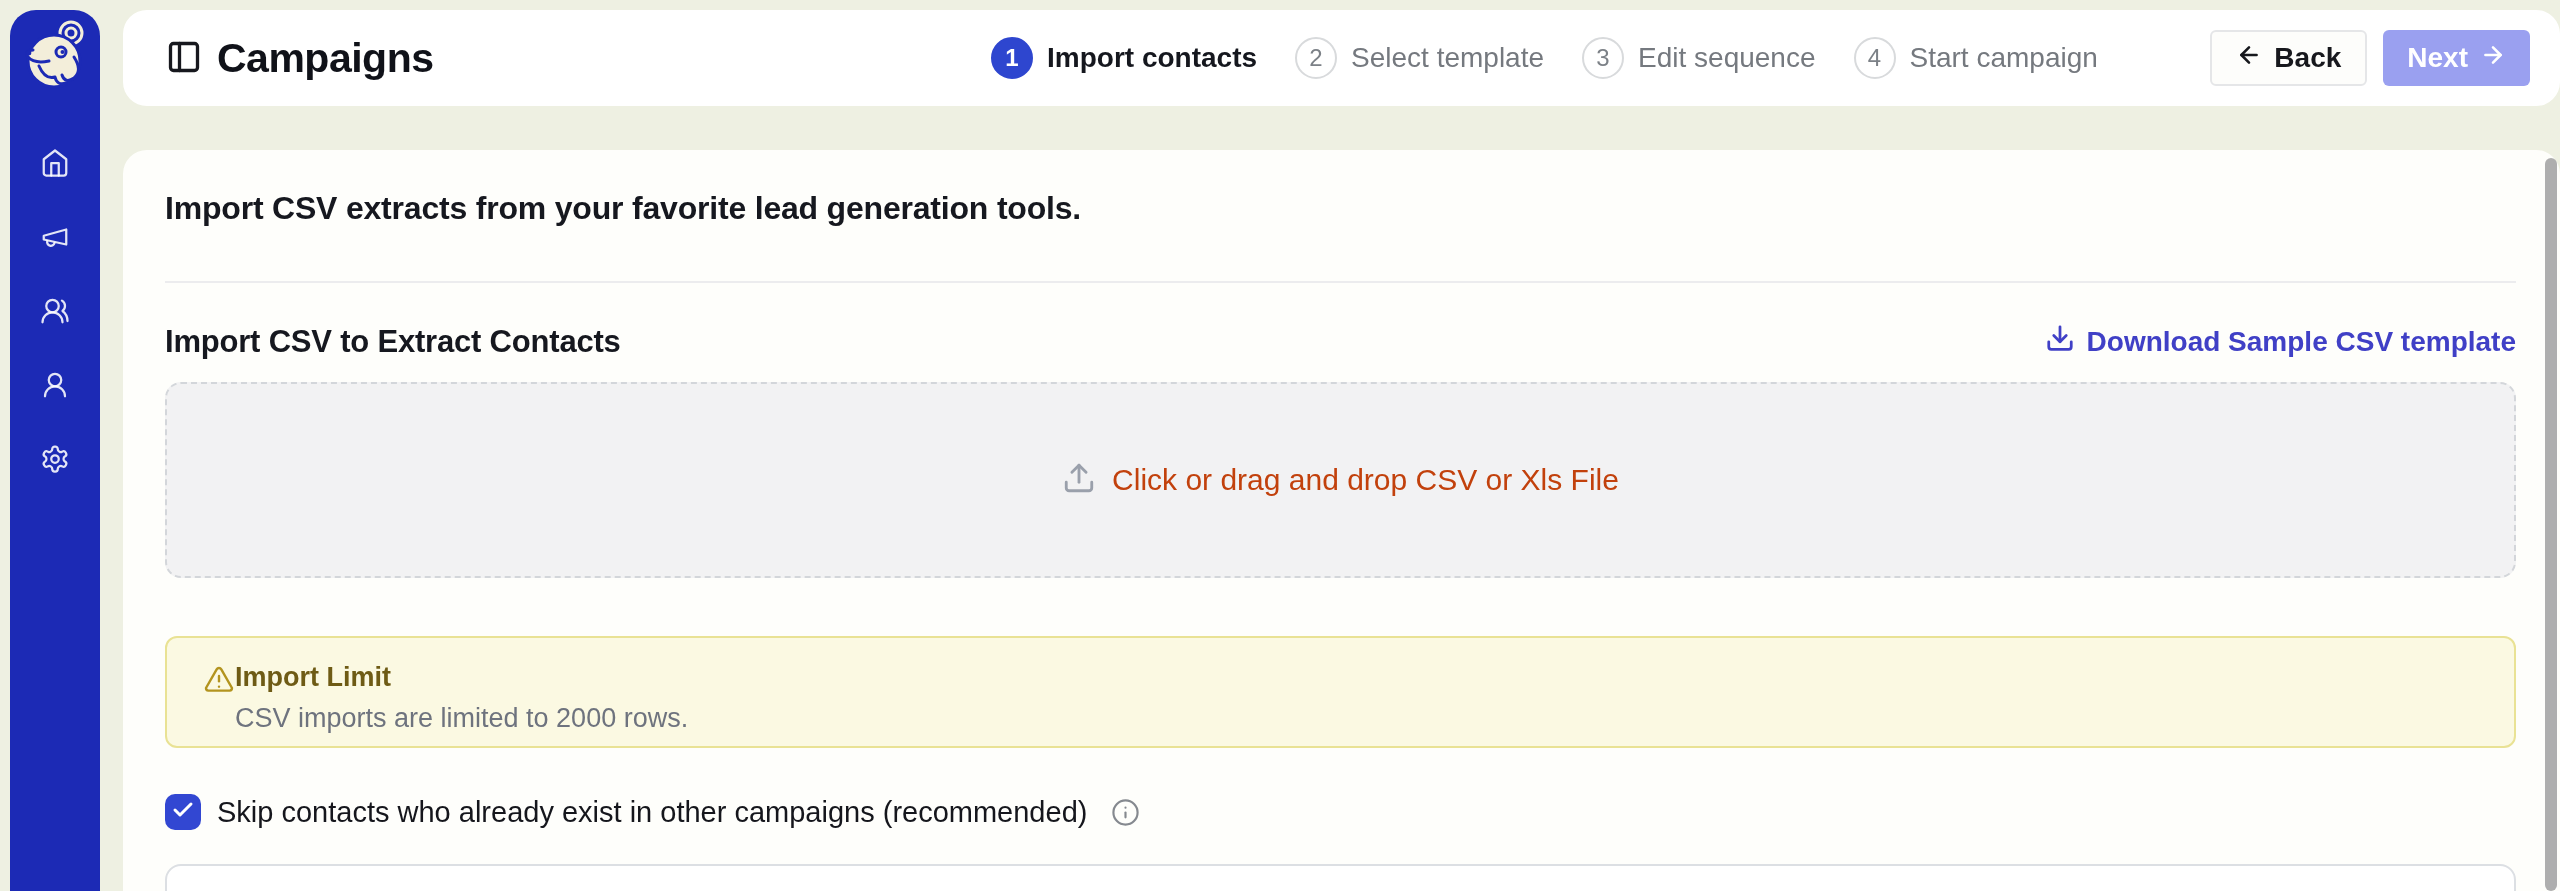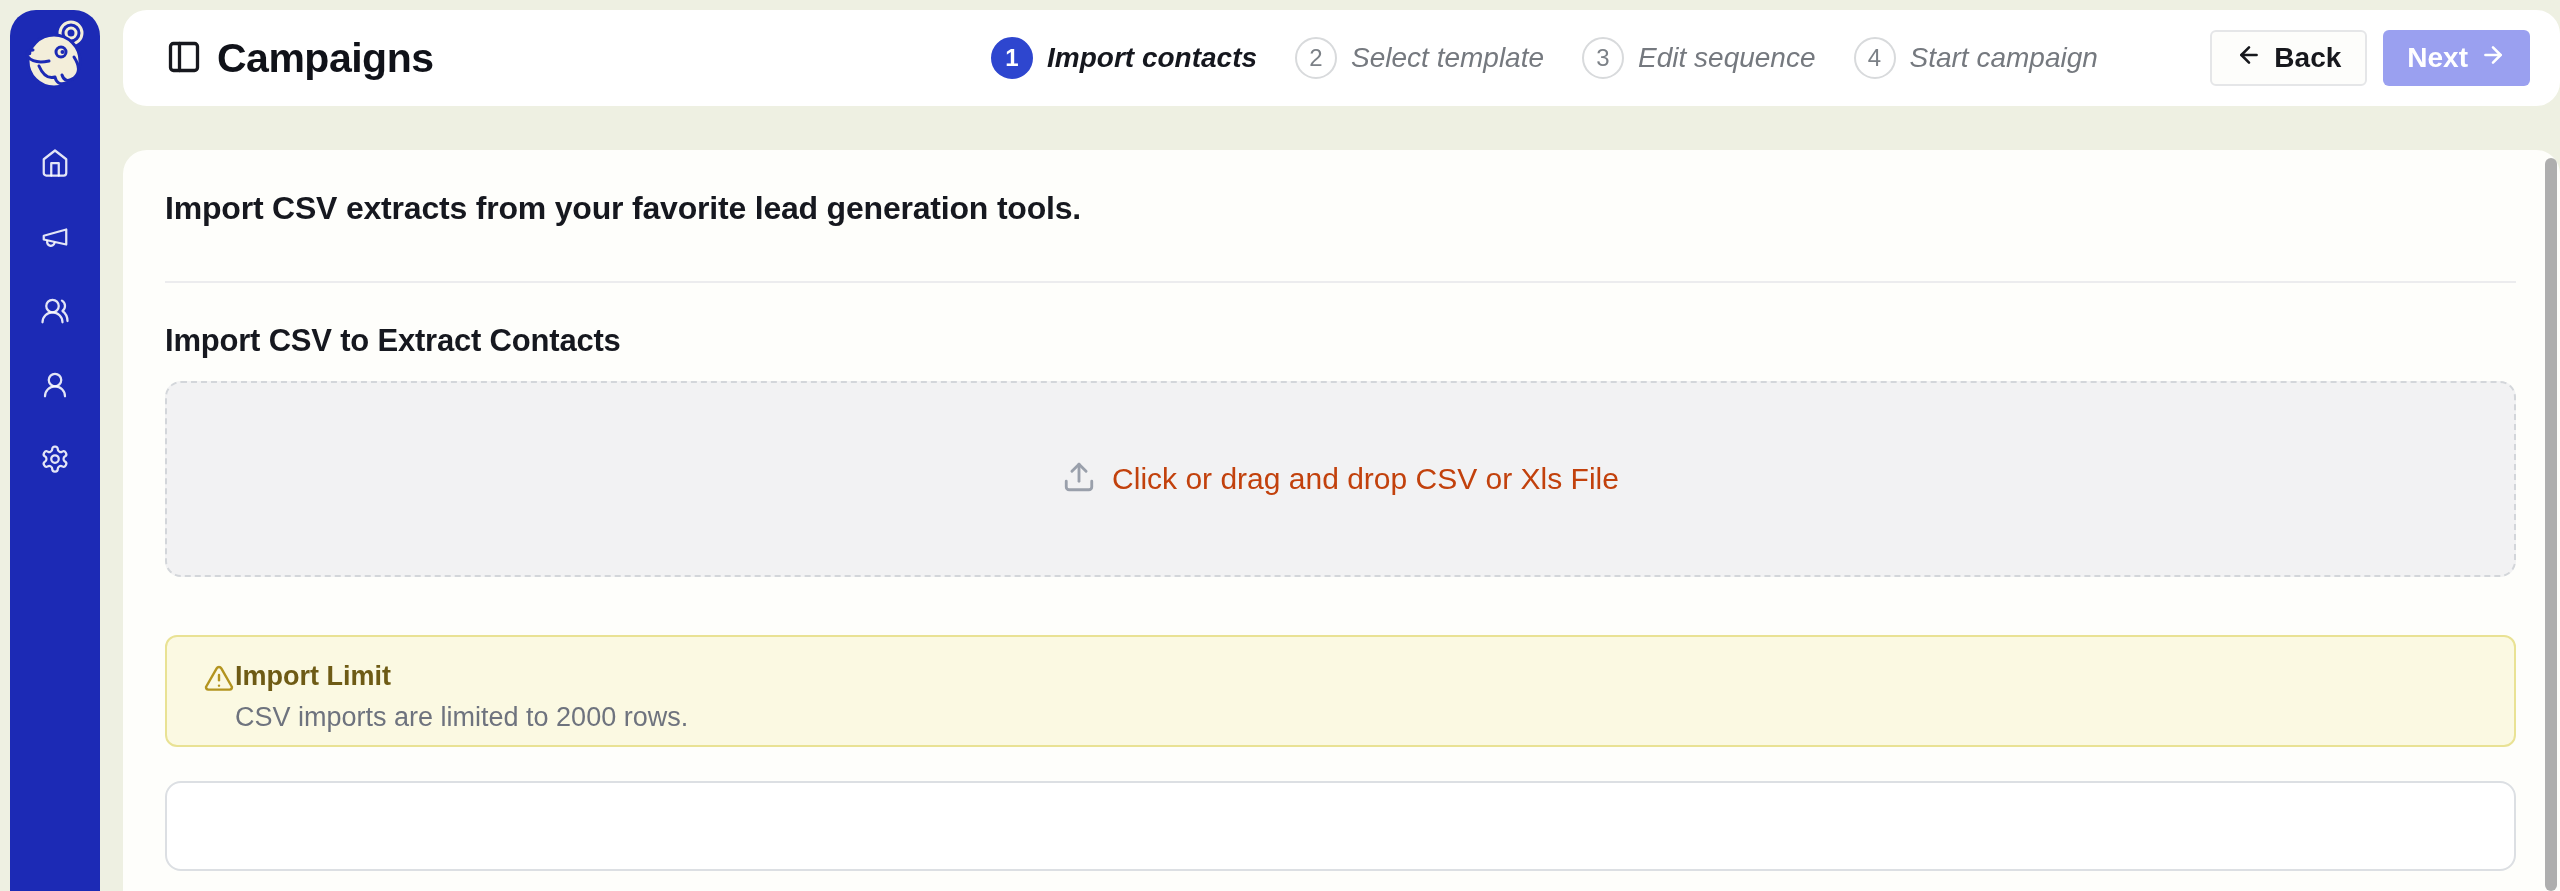--- a/index.html
+++ b/index.html
@@ -36,21 +36,21 @@
   .page-title { font-size:41px; font-weight:800; letter-spacing:-0.5px; color:#101219; margin-left:14px; }
 
   .stepper { position:absolute; left:868px; top:0; height:100%; display:flex; align-items:center; gap:38px; }
   .step { display:flex; align-items:center; gap:14px; cursor:pointer; }
   .step-circle {
     width:42px; height:42px; border-radius:50%;
     display:flex; align-items:center; justify-content:center;
     font-size:24px; color:#7c8187; background:#fff; border:2px solid #d8dadc;
   }
   .step.active .step-circle { background:#2e46cf; border-color:#2e46cf; color:#fff; font-weight:700; }
-  .step-label { font-size:28px; color:#75797f; font-weight:500;font-style:italic; }
+  .step-label { font-size:28px; color:#75797f; font-weight:500; }
   .step.active .step-label { color:#15171e; font-weight:700; }
 
   .topbar-actions { position:absolute; right:30px; top:0; height:100%; display:flex; align-items:center; gap:16px; }
   .btn { display:flex; align-items:center; justify-content:center; gap:12px;
     height:56px; border-radius:6px; font-size:28px; font-weight:600; cursor:pointer;
     font-family:inherit; }
   .btn svg { width:26px; height:26px; }
   .btn-back { background:#fdfdfb; border:2px solid #e5e6e8; color:#17181d; padding:0 24px; }
   .btn-next { background:#9aa0f0; border:none; color:#fff; padding:8px 24px; }
 
@@ -221,20 +221,30 @@
       </button>
     </div>
   </header>
 
   <main class="card">
     <h2 class="intro-heading">Import CSV extracts from your favorite lead generation tools.</h2>
     <hr class="divider">
 
     <div class="section-row">
       <h3 class="section-title">Import CSV to Extract Contacts</h3>
+      <a class="download-link">
+        <span>
+          <svg viewBox="0 0 24 24" width="30" height="30" fill="none" stroke="currentColor" stroke-width="2.2" stroke-linecap="round" stroke-linejoin="round">
+            <path d="M21 15v4a2 2 0 0 1-2 2H5a2 2 0 0 1-2-2v-4"></path>
+              <polyline points="7 10 12 15 17 10"></polyline>
+              <line x1="12" x2="12" y1="15" y2="3"></line>
+          </svg>
+        </span>
+        <span>Download Sample CSV template</span>
+      </a>
     </div>
 
     <div class="dropzone">
       <span>
         <svg viewBox="0 0 24 24" width="34" height="34" fill="none" stroke="currentColor" stroke-width="2" stroke-linecap="round" stroke-linejoin="round">
           <path d="M21 15v4a2 2 0 0 1-2 2H5a2 2 0 0 1-2-2v-4"></path>
             <polyline points="17 8 12 3 7 8"></polyline>
             <line x1="12" x2="12" y1="3" y2="15"></line>
         </svg>
       </span>
@@ -248,18 +258,35 @@
             <path d="M12 9v4"></path>
             <path d="M12 17h.01"></path>
         </svg>
       </span>
       <div>
         <div class="warning-title">Import Limit</div>
         <div class="warning-message">CSV imports are limited to 2000 rows.</div>
       </div>
     </div>
 
+    <div class="checkbox-row">
+      <span class="checkbox">
+        <span>
+          <svg viewBox="0 0 24 24" width="24" height="24" fill="none" stroke="currentColor" stroke-width="3" stroke-linecap="round" stroke-linejoin="round">
+            <polyline points="20 6 9 17 4 12"></polyline>
+          </svg>
+        </span>
+      </span>
+      <span class="checkbox-label">Skip contacts who already exist in other campaigns (recommended)</span>
+      <span class="info-icon">
+        <svg viewBox="0 0 24 24" width="29" height="29" fill="none" stroke="currentColor" stroke-width="1.8" stroke-linecap="round" stroke-linejoin="round">
+          <circle cx="12" cy="12" r="10"></circle>
+            <path d="M12 16v-4"></path>
+            <path d="M12 8h.01"></path>
+        </svg>
+      </span>
+    </div>
 
     <div class="bottom-box"></div>
   </main>
 
   <div class="scrollbar-thumb"></div>
 </div>
 
 </body></html>

